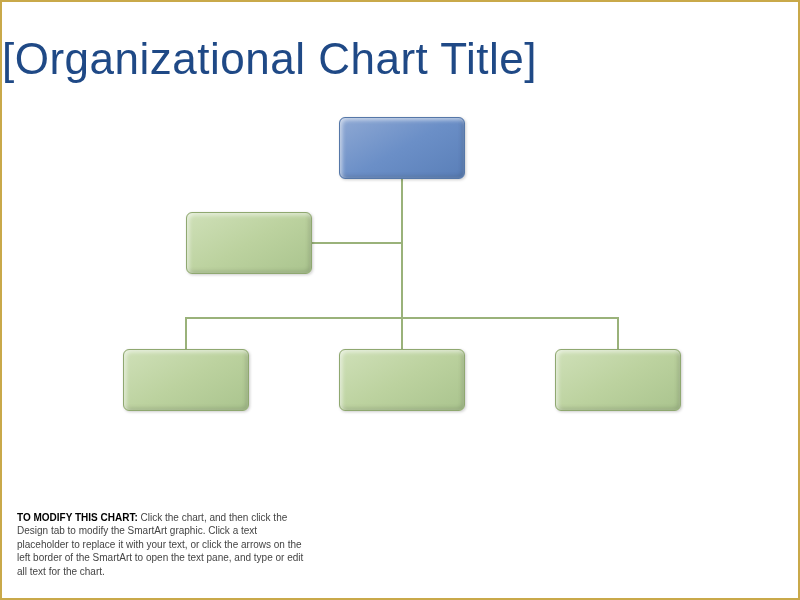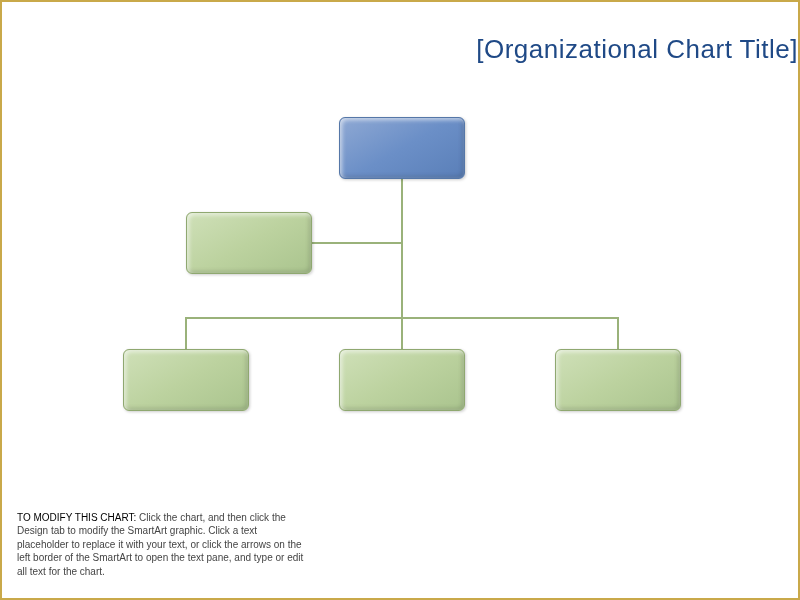--- a/index.html
+++ b/index.html
@@ -7,22 +7,22 @@
   body {
     font-family: Arial, sans-serif;
     background: #fff;
     border: 2px solid #c9a94a;
     position: relative;
   }
   .title {
     position: absolute;
     top: 32px;
     left: 0; right: 0;
-    text-align: right;
-    font-size: 26px;
+    text-align: left;
+    font-size: 44px;
     color: #1f4986;
     font-weight: 400;
     letter-spacing: 0.5px;
   }
   .chart-area {
     position: absolute;
     top: 115px;
     left: 0;
     width: 800px;
     height: 330px;
@@ -51,21 +51,21 @@
   .instruction-box {
     position: absolute;
     left: 15px;
     bottom: 20px;
     width: 290px;
     font-size: 10px;
     line-height: 1.35;
     color: #444;
     background: #fff;
   }
-  .instruction-box b { font-weight: normal; color: #000; }
+  .instruction-box b { font-weight: bold; color: #000; }
 </style>
 </head>
 <body>
 
 <div class="title">[Organizational Chart Title]</div>
 
 <div class="chart-area">
 
   <div class="connector" style="left:399px; top:62px; width:2px; height:140px;"></div>
 

